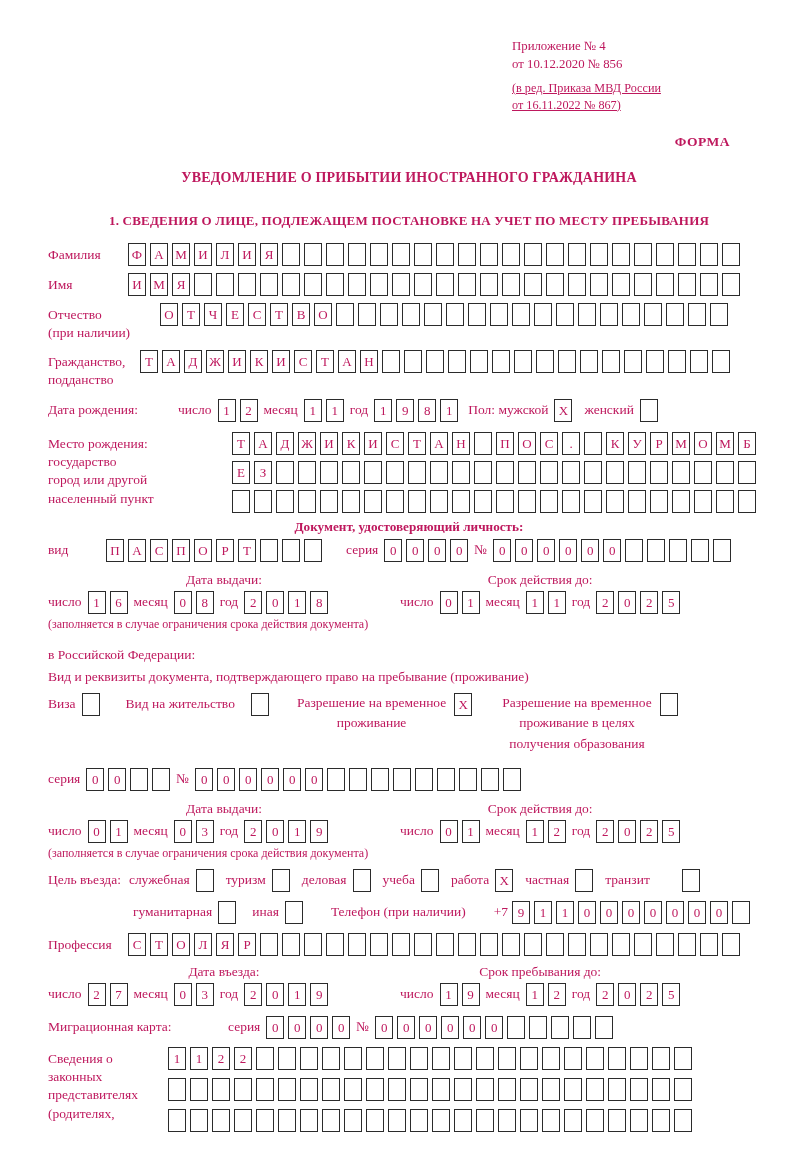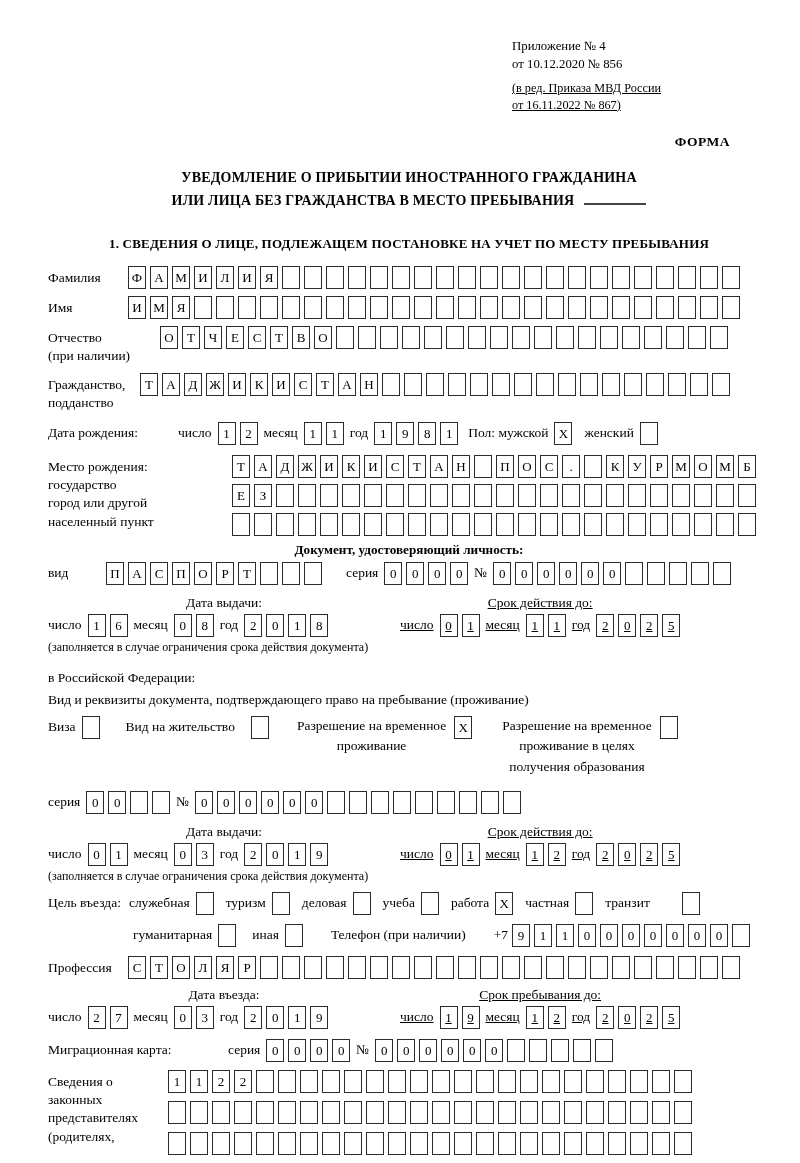--- a/index.html
+++ b/index.html
@@ -2,21 +2,21 @@
 <html lang="ru"><head>
 <meta charset="utf-8">
 <style>
   html,body{margin:0;padding:0;background:#fff;}
   .page{
     position:relative;
     width:800px;height:1163px;
     box-sizing:border-box;
     padding:38px 30px 20px 48px;
     font-family:"Liberation Serif","DejaVu Serif",serif;
-    font-size:13.5px;color:#000000;
+    font-size:13.5px;color:#be185d;
     overflow:hidden;
   }
   
   .hdr{width:230px;margin-left:auto;margin-right:28px;line-height:1.4;font-size:12.8px;}
   .hdr .amend{margin-top:6px;font-size:12.2px;text-decoration:underline;}
   .forma{font-weight:bold;text-align:right;margin:20px 40px 0 0;font-size:13.5px;letter-spacing:.5px;}
   
   .title{margin-top:16px;text-align:center;font-weight:bold;font-size:14px;line-height:1.65;letter-spacing:.2px;}
   .blank-line{display:inline-block;width:62px;border-bottom:2px solid #444;margin-left:10px;vertical-align:baseline;}
   .section{margin-top:24px;margin-bottom:14px;text-align:center;font-weight:bold;font-size:13px;letter-spacing:.2px;}
@@ -31,21 +31,21 @@
     display:inline-flex;align-items:center;justify-content:center;
     font-size:13px;line-height:1;background:#fff;
   }
   .stack{display:flex;flex-direction:column;gap:6px;}
   .il{padding-top:3px;margin:0 6px;white-space:nowrap;}
   .il-first{margin-left:0;}
   .center-bold{ text-align:center;font-weight:bold;margin-top:12px;font-size:13.2px;}
   
   .datepair{display:flex;margin-top:10px;}
   .dg{width:352px;flex:none;}
-  .dg2{width:auto;text-decoration:underline;}
+  .dg2{width:auto;}
   .dg-title{text-align:center;margin-bottom:3px;}
   .dg-line{display:flex;align-items:flex-start;}
   .note{font-size:12px;margin-top:3px;margin-right:0;}
   .para{margin-top:12px;line-height:1.6;}
   
   .opt{display:inline-flex;align-items:flex-start;margin-right:12px;}
   .opt .olabel{padding-top:3px;margin-right:6px;white-space:nowrap;}
   .optcol{display:inline-flex;align-items:flex-start;margin-right:14px;}
   .optcol .olines{text-align:center;line-height:1.5;margin-right:8px;}
   .opts-row{display:flex;align-items:flex-start;margin-top:10px;}
@@ -62,23 +62,20 @@
     <div>от 10.12.2020 № 856</div>
     <div class="amend">
       <div>(в ред. Приказа МВД России</div>
       <div>от 16.11.2022 № 867)</div>
     </div>
   </div>
   <div class="forma">ФОРМА</div>
 
   <div class="title">
     <div>УВЕДОМЛЕНИЕ О ПРИБЫТИИ ИНОСТРАННОГО ГРАЖДАНИНА</div>
-    <div>
-      <span>ИЛИ ЛИЦА БЕЗ ГРАЖДАНСТВА В МЕСТО ПРЕБЫВАНИЯ</span><span class="blank-line"></span>
-    </div>
   </div>
 
   <div class="section">1. СВЕДЕНИЯ О ЛИЦЕ, ПОДЛЕЖАЩЕМ ПОСТАНОВКЕ НА УЧЕТ ПО МЕСТУ ПРЕБЫВАНИЯ</div>
 
   <div class="frow">
     <span class="flabel w80">Фамилия</span>
     <span class="cells">
         <span class="cell">Ф</span>
         <span class="cell">А</span>
         <span class="cell">М</span>

